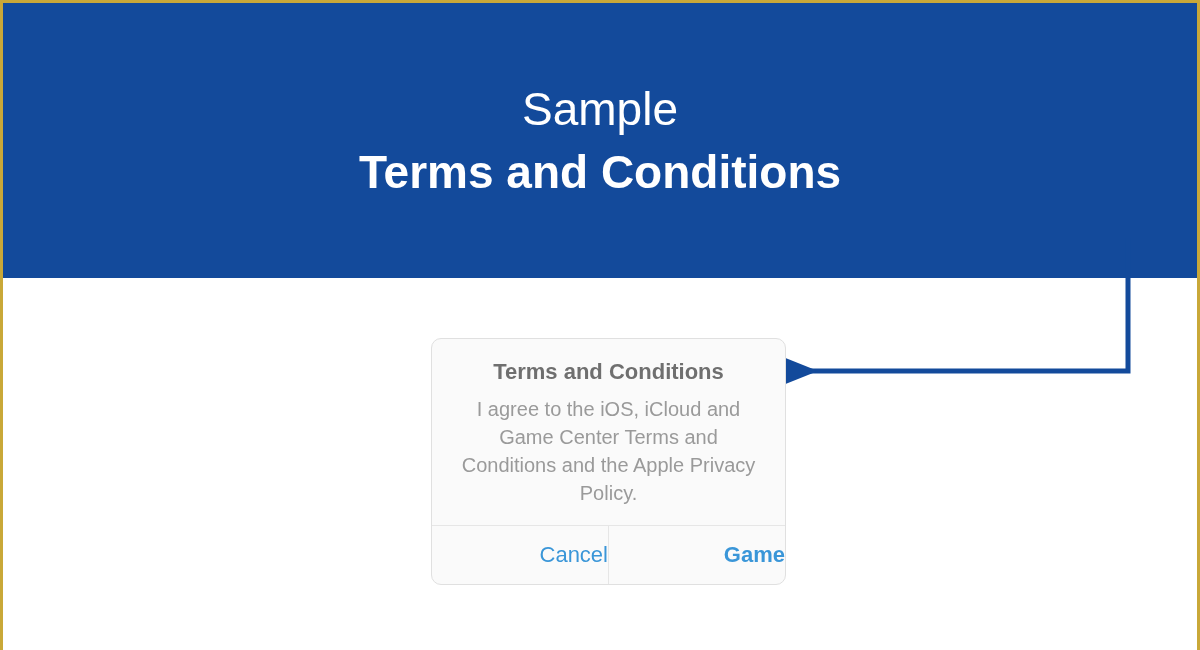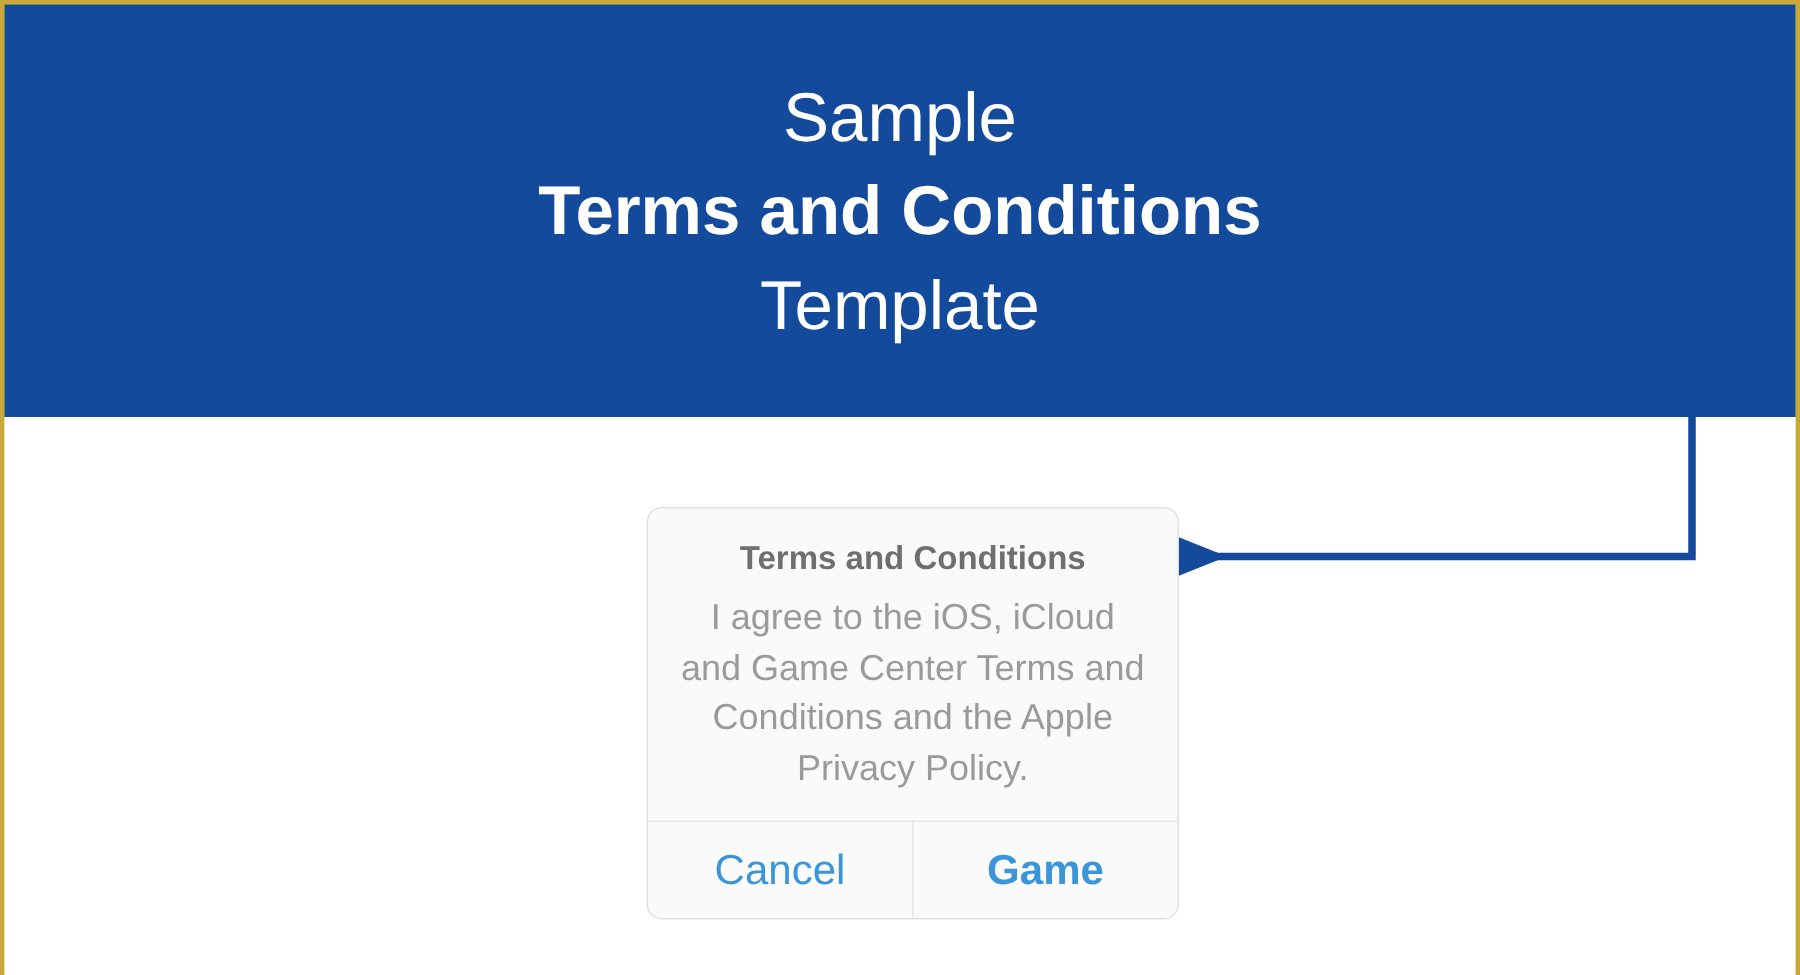--- a/index.html
+++ b/index.html
@@ -12,21 +12,21 @@
       height: 650px;
       font-family: -apple-system, BlinkMacSystemFont, "Helvetica Neue", Arial, sans-serif;
       background: #ffffff;
       position: relative;
     }
     .outer-frame {
       width: 1200px;
       height: 650px;
       border: 3px solid #c9a838;
       position: relative;
-      background: #bef264;
+      background: #3b82f6;
     }
     .header-banner {
       width: 100%;
       height: 275px;
       background: #134a9b;
       display: flex;
       flex-direction: column;
       justify-content: center;
       align-items: center;
       color: #ffffff;
@@ -60,34 +60,34 @@
       padding: 20px 20px 18px 20px;
       text-align: center;
     }
     .dialog-title {
       font-size: 22px;
       color: #6f6f6f;
       font-weight: 600;
       margin-bottom: 10px;
     }
     .dialog-text {
-      font-size: 24px;
+      font-size: 20px;
       color: #9a9a9a;
       line-height: 1.4;
       font-weight: 400;
     }
     .dialog-buttons {
       display: flex;
       border-top: 1px solid #e6e6e6;
     }
     .dialog-btn {
       flex: 1;
       padding: 16px 0;
-      text-align: center;
-      font-size: 28px;
+      text-align: right;
+      font-size: 22px;
       color: #3a96d8;
       cursor: pointer;
     }
     .dialog-btn:first-child {
       border-right: 1px solid #e6e6e6;
       font-weight: 400;
     }
     .dialog-btn:last-child {
       font-weight: 600;
     }
@@ -98,21 +98,20 @@
       overflow: visible;
     }
   </style>
 </head>
 <body>
 
 <div class="outer-frame">
   <div class="header-banner">
     <div class="header-line">Sample</div>
     <div class="header-line header-bold">Terms and Conditions</div>
-    <div class="header-line">Template</div>
   </div>
 
   <div class="lower-area">
 
     <svg class="arrow-svg" width="360" height="150">
       <defs>
         <marker id="arrowhead" markerWidth="10" markerHeight="8" refX="2" refY="4" orient="auto">
           <polygon points="10 0, 0 4, 10 8" fill="#134a9b"></polygon>
         </marker>
       </defs>

